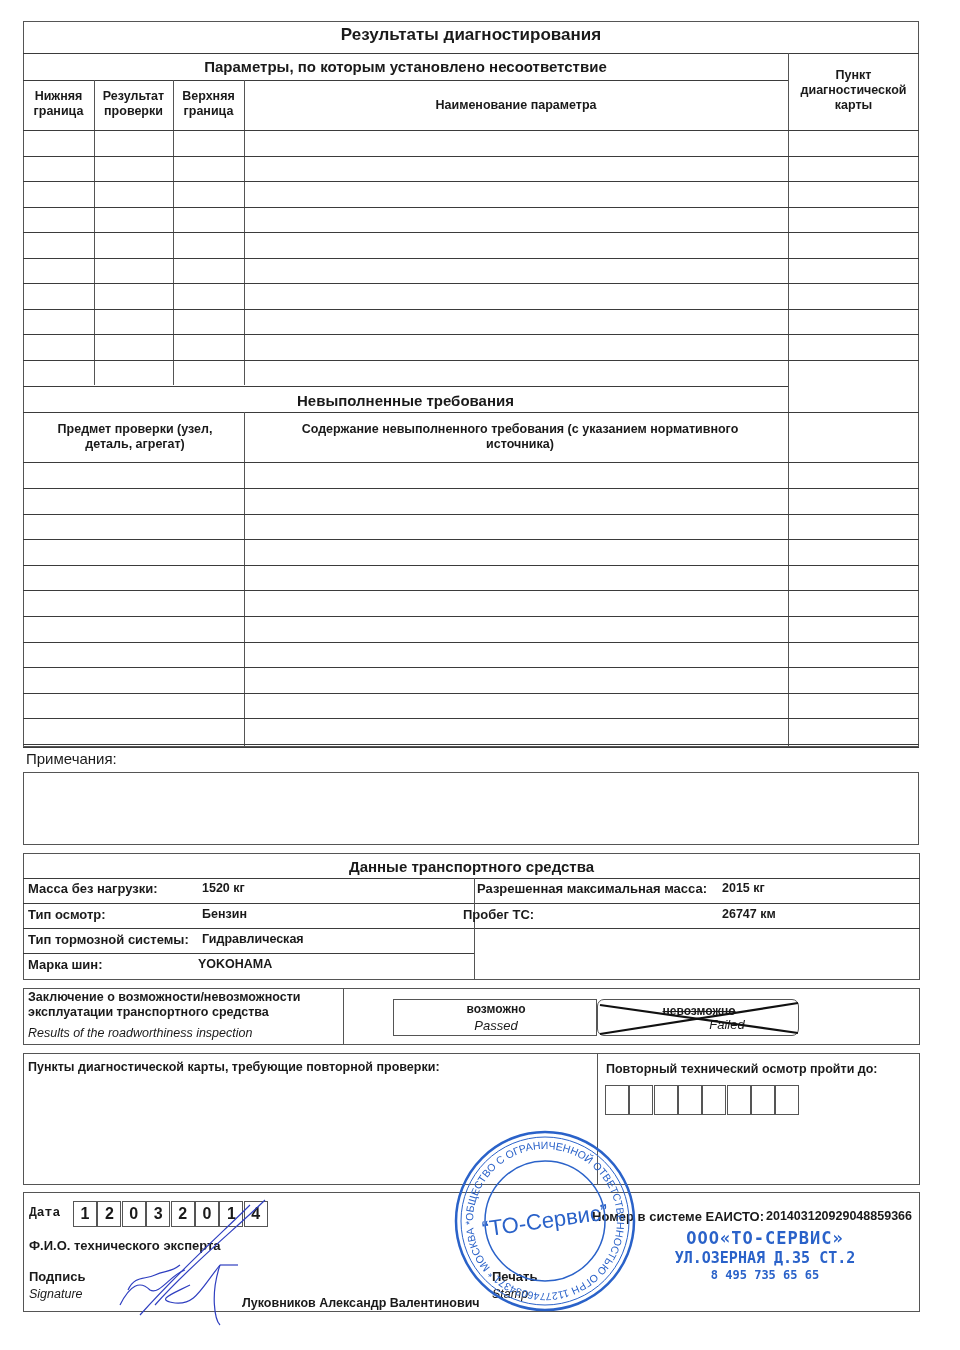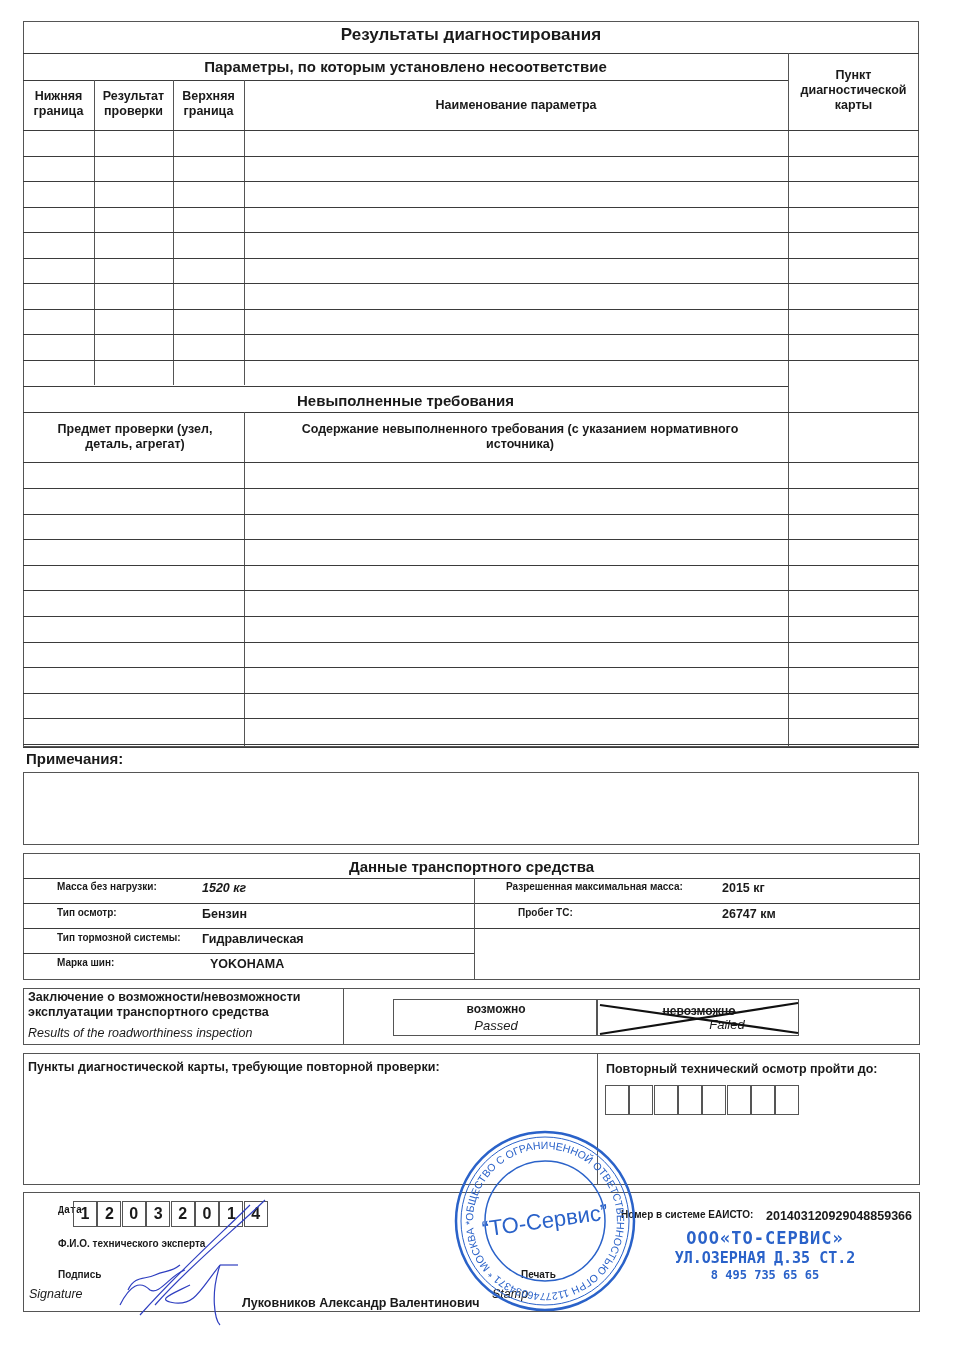--- a/index.html
+++ b/index.html
@@ -16,23 +16,23 @@
   .bold { font-weight: bold; }
   .ital { font-style: italic; }
 
   
   #main-block { left: 23px; top: 21px; width: 896px; height: 726px; border: 1px solid #555; }
 
   .title { left: 23px; top: 25px; width: 896px; font-size: 17px; font-weight: bold; text-align: center; }
   .sub-title { font-size: 15px; font-weight: bold; text-align: center; }
   .col-head { font-size: 12.5px; font-weight: bold; text-align: center; line-height: 15px; white-space: normal; }
 
-  .notes-label { font-size: 15px; font-weight: bold; }
-
-  .cell-label { font-size: 10px; font-weight: bold; margin-left: 29px; }
+  .notes-label { font-size: 15px; font-weight: normal; }
+
+  .cell-label { font-size: 13px; font-weight: bold; }
   .cell-value { font-size: 12.5px; font-weight: bold; }
 
   .conclusion-text { font-size: 12.5px; font-weight: bold; line-height: 15px; }
 
   .option-box { position: absolute; border: 1px solid #555; }
   .date-cell { position: absolute; width: 24px; height: 26px; border: 1px solid #555; font-size: 16px; font-weight: bold; text-align: center; line-height: 24px; }
   .empty-cell { position: absolute; width: 24px; height: 30px; border: 1px solid #555; }
 
   .stamp-blue { color: #2a62c9; }
 </style>
@@ -182,44 +182,44 @@
 
 <div class="box" style="left:23px; top:853px; width:897px; height:127px;"></div>
 <div class="t sub-title" style="left:23px; top:858px; width:897px;">Данные транспортного средства</div>
 <div class="hline" style="left:23px; top:878px; width:897px;"></div>
 <div class="hline" style="left:23px; top:903px; width:897px;"></div>
 <div class="hline" style="left:23px; top:928px; width:897px;"></div>
 <div class="hline" style="left:23px; top:953px; width:451px;"></div>
 <div class="vline" style="left:474px; top:878px; height:102px;"></div>
 
 <div class="t cell-label" style="left:28px; top:881px;">Масса без нагрузки:</div>
-<div class="t cell-value" style="left:202px; top:881px;font-style:italic;">1520 кг</div>
+<div class="t cell-value" style="left:202px; top:881px;">1520 кг</div>
 <div class="t cell-label" style="left:28px; top:907px;">Тип осмотр:</div>
 <div class="t cell-value" style="left:202px; top:907px;">Бензин</div>
 <div class="t cell-label" style="left:28px; top:932px;">Тип тормозной системы:</div>
 <div class="t cell-value" style="left:202px; top:932px;">Гидравлическая</div>
 <div class="t cell-label" style="left:28px; top:957px;">Марка шин:</div>
-<div class="t cell-value" style="left:210px; top:957px;">YOKOHAMA</div>
+<div class="t cell-value" style="left:198px; top:957px;">YOKOHAMA</div>
 
 <div class="t cell-label" style="left:477px; top:881px;">Разрешенная максимальная масса:</div>
 <div class="t cell-value" style="left:722px; top:881px;">2015 кг</div>
-<div class="t cell-label" style="left:489px; top:907px;">Пробег ТС:</div>
+<div class="t cell-label" style="left:463px; top:907px;">Пробег ТС:</div>
 <div class="t cell-value" style="left:722px; top:907px;">26747 км</div>
 
 <div class="box" style="left:23px; top:988px; width:897px; height:57px;"></div>
 <div class="vline" style="left:343px; top:988px; height:57px;"></div>
 <div class="t conclusion-text" style="left:28px; top:990px;">Заключение о возможности/невозможности</div>
 <div class="t conclusion-text" style="left:28px; top:1005px;">эксплуатации транспортного средства</div>
 <div class="t ital" style="left:28px; top:1026px; font-size:12.5px;">Results of the roadworthiness inspection</div>
 
 <div class="option-box" style="left:393px; top:999px; width:204px; height:37px;">
   <div class="t bold center" style="left:0; top:2px; width:204px; font-size:12px;">возможно</div>
   <div class="t ital center" style="left:0; top:18px; width:204px; font-size:13px;">Passed</div>
 </div>
-<div class="option-box" style="left:597px; top:999px; width:202px; height:37px;">
+<div class="option-box" style="left:597px; top:999px; width:202px; height:37px;border-radius:7px;">
   <div class="t bold center" style="left:0; top:4px; width:202px; font-size:12px; text-decoration:line-through;">невозможно</div>
   <div class="t ital center" style="left:0; top:17px; width:202px; font-size:13px;margin-left:28px;">Failed</div>
   <svg style="position:absolute; left:0; top:0;" width="202" height="37">
     <line x1="2" y1="5" x2="200" y2="33" stroke="#111" stroke-width="2.2"></line>
     <line x1="2" y1="34" x2="200" y2="3" stroke="#111" stroke-width="2.2"></line>
   </svg>
 </div>
 
 <div class="box" style="left:23px; top:1053px; width:897px; height:132px;"></div>
 <div class="vline" style="left:597px; top:1053px; height:132px;"></div>

